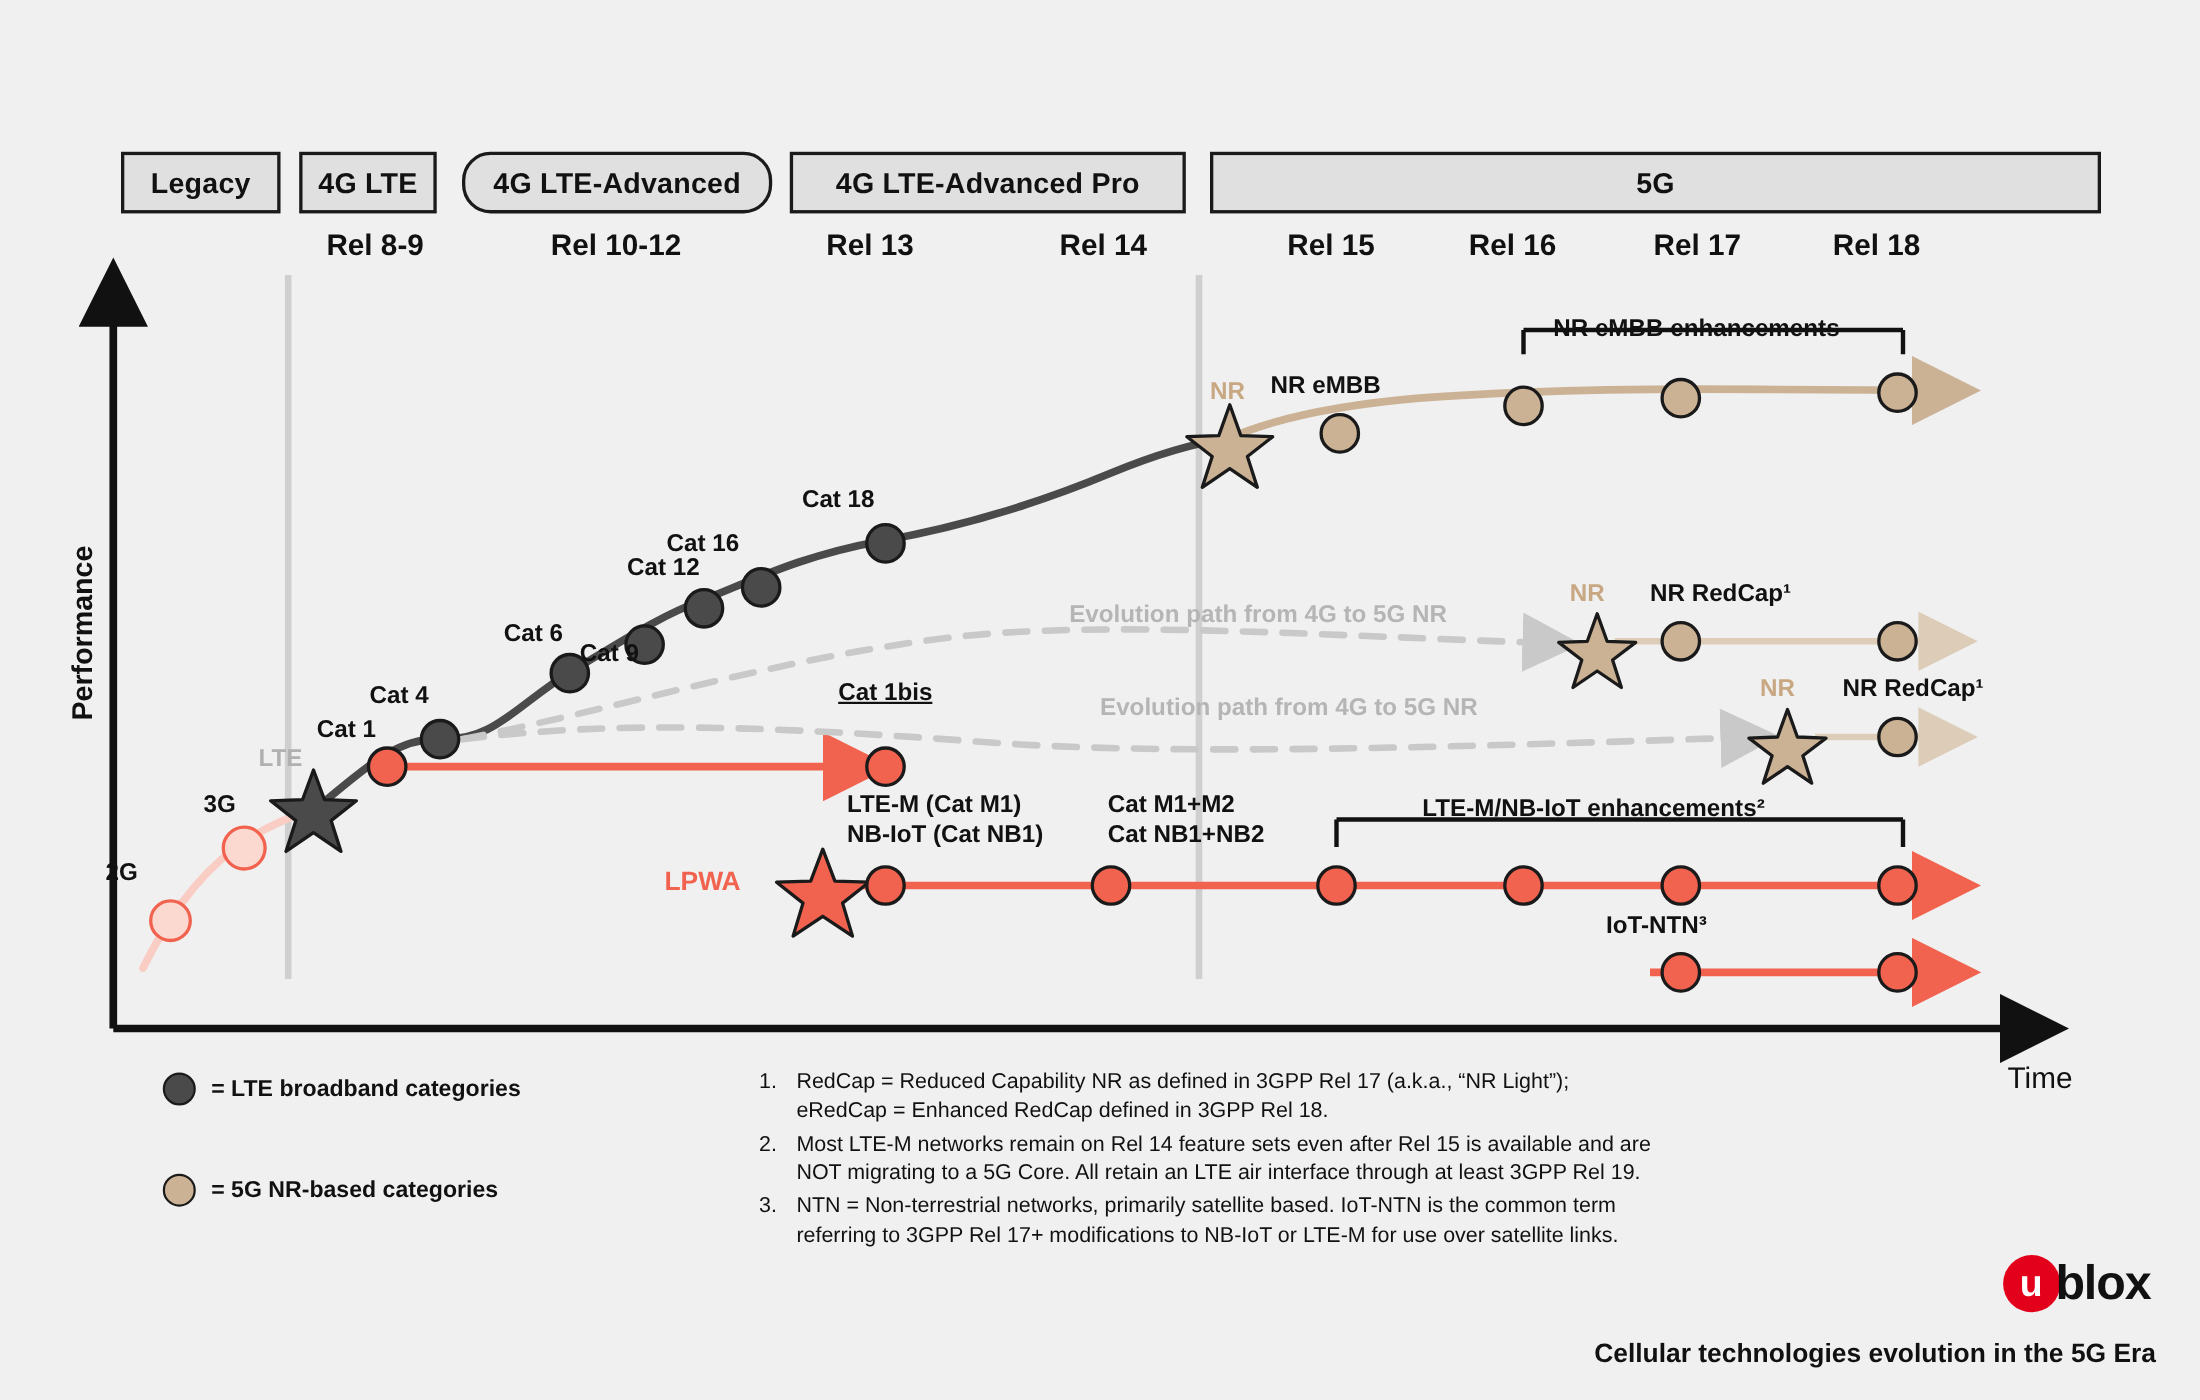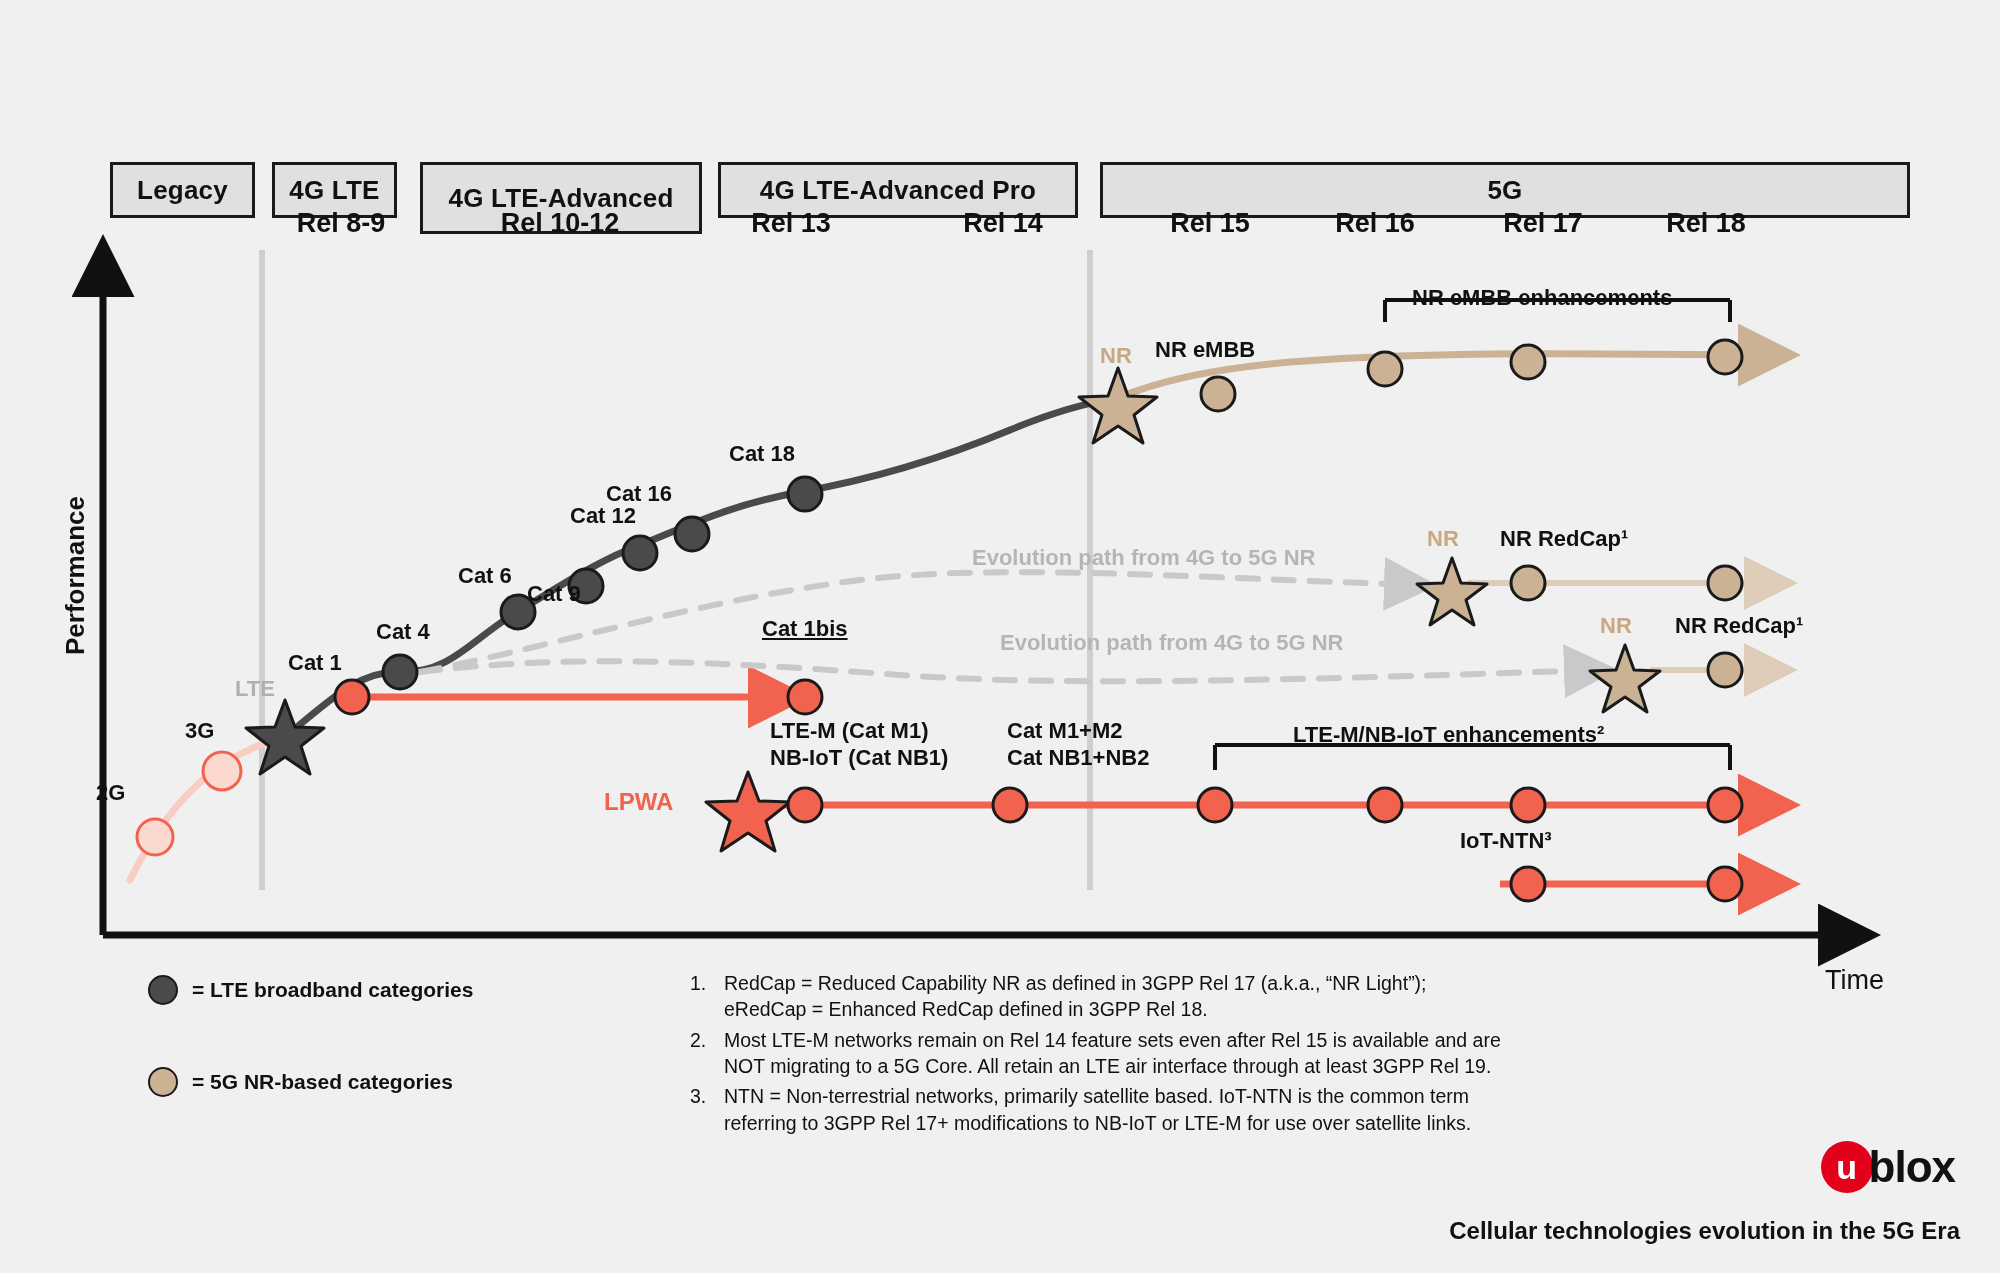--- a/index.html
+++ b/index.html
@@ -26,21 +26,20 @@
     box-sizing: border-box;
     border: 3px solid #1a1a1a;
     background: #e0e0e0;
     display: flex;
     align-items: center;
     justify-content: center;
     font-weight: bold;
     font-size: 26px;
     color: #111;
     letter-spacing: .2px;
-    margin-top: 24px;
   }
   .rel-label {
     position: absolute;
     font-weight: bold;
     font-size: 27px;
     color: #111;
     text-align: center;
     white-space: nowrap;
   }
   .axis-label-perf {
@@ -258,21 +257,21 @@
     <circle cx="1528" cy="884" r="17" fill="#f2634f" stroke="#1a1a1a" stroke-width="3"></circle>
     <circle cx="1725" cy="884" r="17" fill="#f2634f" stroke="#1a1a1a" stroke-width="3"></circle>
   </svg>
 
   <div class="era-band" style="left:110px; top:138px; width:145px; height:56px;">
     <span>Legacy</span>
   </div>
   <div class="era-band" style="left:272px; top:138px; width:125px; height:56px;">
     <span>4G LTE</span>
   </div>
-  <div class="era-band" style="left:420px; top:138px; width:282px; height:72px;">
+  <div class="era-band" style="left:420px; top:138px; width:282px; height:56px;border-radius:26px;">
     <span>4G LTE-Advanced</span>
   </div>
   <div class="era-band" style="left:718px; top:138px; width:360px; height:56px;">
     <span>4G LTE-Advanced Pro</span>
   </div>
   <div class="era-band" style="left:1100px; top:138px; width:810px; height:56px;">
     <span>5G</span>
   </div>
 
   <div class="rel-label" style="left:261px; top:208px; width:160px;">Rel 8-9</div>
@@ -284,21 +283,21 @@
   <div class="rel-label" style="left:1463px; top:208px; width:160px;">Rel 17</div>
   <div class="rel-label" style="left:1626px; top:208px; width:160px;">Rel 18</div>
 
   <div class="axis-label-perf" style="left:60px; top:655px;">Performance</div>
   <div class="axis-label-time" style="left:1825px; top:965px;">Time</div>
 
   <div class="node-label" style="left:96px;  top:780px;">2G</div>
   <div class="node-label" style="left:185px; top:718px;">3G</div>
   <div class="node-label grey" style="left:235px; top:676px;">LTE</div>
   <div class="node-label" style="left:288px; top:650px;">Cat 1</div>
-  <div class="node-label" style="left:336px; top:619px;margin-left:40px;">Cat 4</div>
+  <div class="node-label" style="left:336px; top:619px;">Cat 4</div>
   <div class="node-label" style="left:458px; top:563px;">Cat 6</div>
   <div class="node-label" style="left:527px; top:533px;margin-top:48px;">Cat 9</div>
   <div class="node-label" style="left:570px; top:503px;">Cat 12</div>
   <div class="node-label" style="left:606px; top:481px;">Cat 16</div>
   <div class="node-label" style="left:729px; top:441px;">Cat 18</div>
   <div class="node-label" style="left:762px; top:616px;text-decoration:underline;">Cat 1bis</div>
   <div class="node-label tan" style="left:1100px; top:343px;">NR</div>
   <div class="node-label" style="left:1155px; top:337px;">NR eMBB</div>
   <div class="node-label tan" style="left:1427px; top:526px;">NR</div>
   <div class="node-label" style="left:1500px; top:526px;">NR RedCap¹</div>

